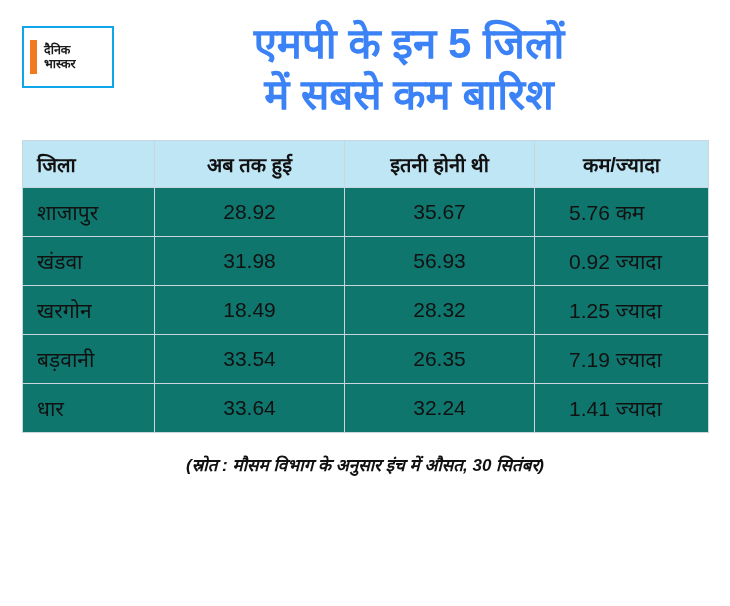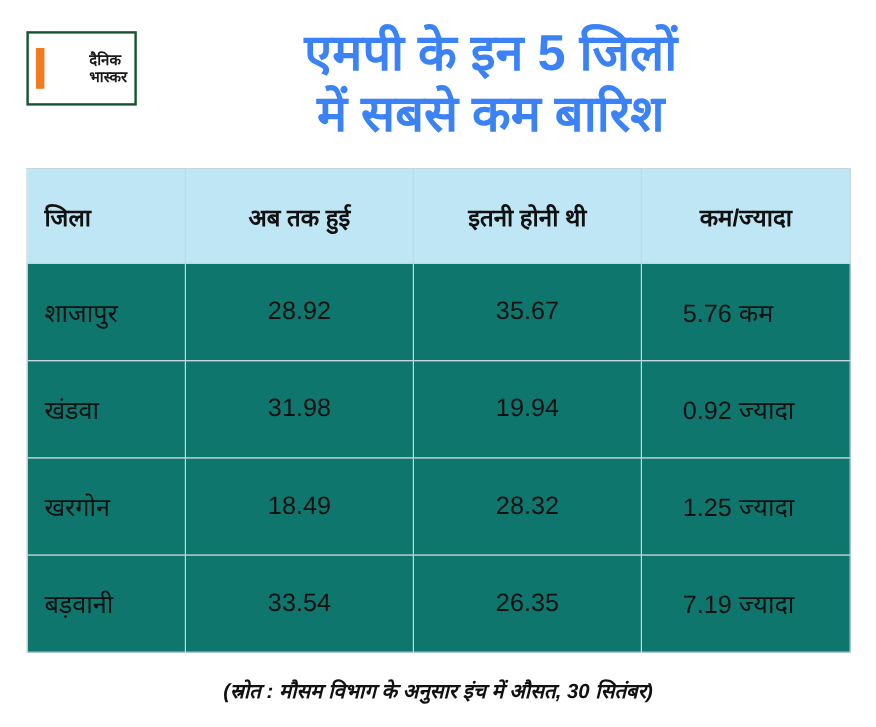--- a/index.html
+++ b/index.html
@@ -24,25 +24,25 @@
   
   .header {
     display: flex;
     align-items: flex-start;
     padding: 18px 22px 0 22px;
     box-sizing: border-box;
   }
   .logo-box {
     width: 92px;
     height: 62px;
-    border: 2px solid #14532d;
+    border: 2px solid #0ea5e9;
     box-sizing: border-box;
     display: flex;
     align-items: center;
-    justify-content: space-between;
+    justify-content: flex-start;
     padding: 6px 6px;
     flex: 0 0 auto;
     margin-top: 8px;
   }
   .logo-bar {
     width: 7px;
     height: 34px;
     background: #f07c1f;
     margin-right: 7px;
     flex: 0 0 auto;
@@ -80,21 +80,21 @@
     box-sizing: border-box;
   }
   table.data {
     width: 100%;
     border-collapse: collapse;
     table-layout: fixed;
   }
   table.data th,
   table.data td {
     border: 1px solid #c9d6dd;
-    padding: 16px;
+    padding: 0;
     height: 48px;
     vertical-align: middle;
   }
   table.data thead th {
     background: #bfe6f5;
     font-size: 20px;
     font-weight: bold;
     color: #111111;
     height: 46px;
   }
@@ -174,34 +174,40 @@
       <tbody>
         <tr>
           <td class="cell-district">शाजापुर</td>
           <td class="cell-num">28.92</td>
           <td class="cell-num">35.67</td>
           <td class="cell-diff">5.76 कम</td>
         </tr>
         <tr>
           <td class="cell-district">खंडवा</td>
           <td class="cell-num">31.98</td>
-          <td class="cell-num">19.94</td>
+          <td class="cell-num">56.93</td>
           <td class="cell-diff">0.92 ज्यादा</td>
         </tr>
         <tr>
           <td class="cell-district">खरगोन</td>
           <td class="cell-num">18.49</td>
           <td class="cell-num">28.32</td>
           <td class="cell-diff">1.25 ज्यादा</td>
         </tr>
         <tr>
           <td class="cell-district">बड़वानी</td>
           <td class="cell-num">33.54</td>
           <td class="cell-num">26.35</td>
           <td class="cell-diff">7.19 ज्यादा</td>
         </tr>
+        <tr>
+          <td class="cell-district">धार</td>
+          <td class="cell-num">33.64</td>
+          <td class="cell-num">32.24</td>
+          <td class="cell-diff">1.41 ज्यादा</td>
+        </tr>
       </tbody>
     </table>
   </div>
 
   <div class="footer">(स्रोत : मौसम विभाग के अनुसार इंच में औसत, 30 सितंबर)</div>
 
 </div>
 
 </body></html>

